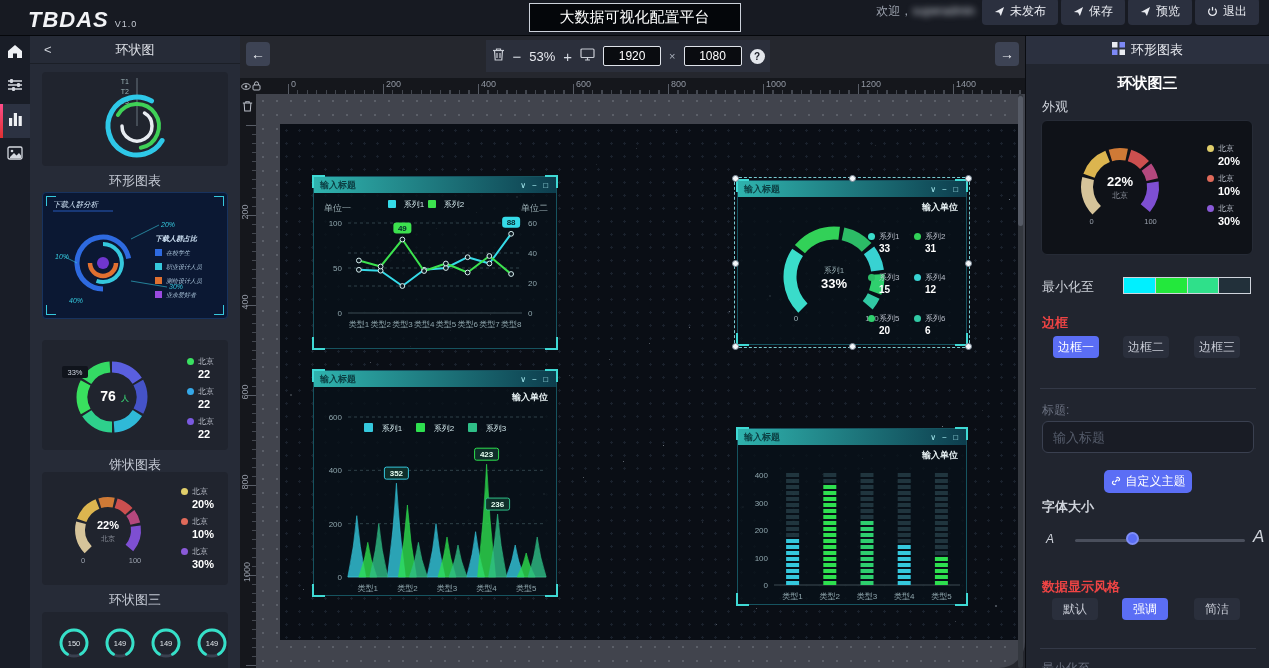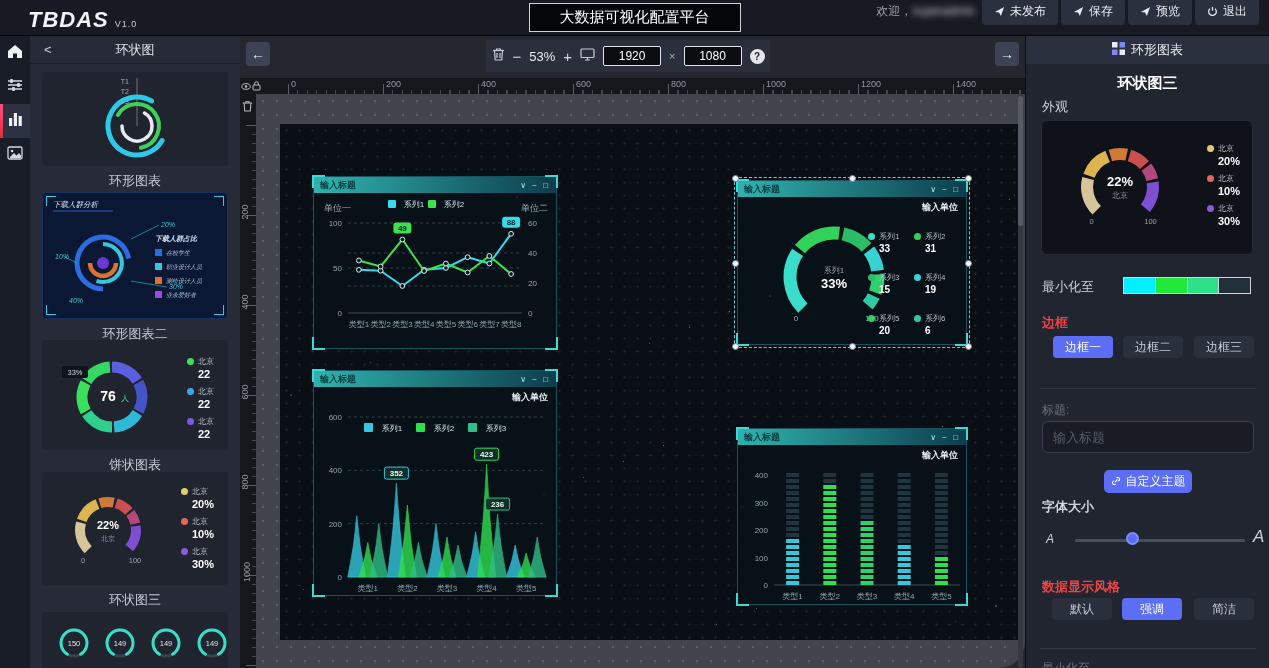--- a/index.html
+++ b/index.html
@@ -101,21 +101,21 @@
   #rightpanel { position:absolute; left:1025px; top:36px; width:244px; height:632px; background:#21252f; border-left:1px solid #0a0c11; }
   .rp-header { position:absolute; left:0; top:0; width:100%; height:28px; background:#2b303f; display:flex; align-items:center; justify-content:center; gap:6px; font-size:13px; color:#e8eaf0; }
   .rp-title { position:absolute; left:0; top:38px; width:100%; text-align:center; font-size:15px; font-weight:bold; color:#fff; }
   .rp-label { position:absolute; left:16px; font-size:13px; color:#ced2da; }
   .rp-label.bold { font-weight:bold; color:#ef4444; }
   .rp-label.dim { font-size:12px; color:#6b7180; }
   #preview-card { position:absolute; left:15px; top:84px; width:212px; height:135px; background:#0f1218; border:1px solid #262b36; border-radius:6px; }
   .pv-legend { position:absolute; right:12px; top:22px; }
   #swatches { position:absolute; left:97px; top:241px; width:128px; height:17px; border:1px solid #d0d4dc; display:flex; background:#d0d4dc; gap:1px; }
   #swatches span { flex:1; }
-  .opt-btn { position:absolute; width:60px; height:22px; border-radius:4px; background:#2a2f3c; color:#c8ccd6; font-size:12px; display:flex; align-items:center; justify-content:center; cursor:pointer; }
+  .opt-btn { position:absolute; width:46px; height:22px; border-radius:4px; background:#2a2f3c; color:#c8ccd6; font-size:12px; display:flex; align-items:center; justify-content:center; cursor:pointer; }
   .opt-btn.active { background:#5b6ef5; color:#fff; }
   .rp-divider { position:absolute; left:14px; width:216px; height:1px; background:#343947; }
   #rp-input { position:absolute; left:16px; top:385px; width:212px; height:32px; background:#191c25; border:1px solid #3a4050; border-radius:6px; color:#aab0bc; font-size:13px; padding:0 10px; font-family:"Liberation Sans",sans-serif; }
   #rp-input::placeholder { color:#555c6b; }
   #theme-btn { position:absolute; left:78px; top:434px; width:88px; height:23px; background:#5b6ef5; border-radius:5px; color:#fff; font-size:12px; display:flex; align-items:center; justify-content:center; gap:5px; cursor:pointer; }
   .slider-a { position:absolute; font-style:italic; color:#cfd3db; }
   #slider-track { position:absolute; left:49px; top:503px; width:170px; height:3px; background:#4a4f5c; border-radius:2px; }
   #slider-thumb { position:absolute; left:100px; top:496px; width:13px; height:13px; background:#5b6ef5; border-radius:50%; border:2px solid #7f8ef8; cursor:pointer; }
 </style>
 </head>
@@ -247,21 +247,20 @@
           <rect x="112" y="56" width="7" height="7" fill="#2e6ae0"></rect>
           <text x="123" y="62" font-size="6" fill="#a8c2d8" text-anchor="start" font-family="Liberation Sans, sans-serif">在校学生</text>
           <rect x="112" y="70" width="7" height="7" fill="#35c8dd"></rect>
           <text x="123" y="76" font-size="6" fill="#a8c2d8" text-anchor="start" font-family="Liberation Sans, sans-serif">职业设计人员</text>
           <rect x="112" y="84" width="7" height="7" fill="#e07030"></rect>
           <text x="123" y="90" font-size="6" fill="#a8c2d8" text-anchor="start" font-family="Liberation Sans, sans-serif">测绘设计人员</text>
           <rect x="112" y="98" width="7" height="7" fill="#9a4ae0"></rect>
           <text x="123" y="104" font-size="6" fill="#a8c2d8" text-anchor="start" font-family="Liberation Sans, sans-serif">业余爱好者</text>
         </svg>
     </div>
-    <div class="thumb-caption" style="top:289px;">环形图表二</div>
 
     <div class="thumb-card" style="top:304px; height:110px;">
       <svg class="chart" width="186" height="110">
           <path d="M70.0 27.0A30 30 0 0 1 95.2 40.7" stroke="#5a5fe0" stroke-width="11" fill="none"></path>
           <path d="M96.3 42.5A30 30 0 0 1 96.4 71.2" stroke="#4553c8" stroke-width="11" fill="none"></path>
           <path d="M95.4 73.0A30 30 0 0 1 72.1 86.9" stroke="#2fb9d8" stroke-width="11" fill="none"></path>
           <path d="M70.0 87.0A30 30 0 0 1 44.8 73.3" stroke="#2ed08c" stroke-width="11" fill="none"></path>
           <path d="M43.7 71.5A30 30 0 0 1 43.6 42.8" stroke="#39e05e" stroke-width="11" fill="none"></path>
           <path d="M44.6 41.0A30 30 0 0 1 67.9 27.1" stroke="#34d964" stroke-width="11" fill="none"></path>
           <text x="66" y="61" font-size="14" fill="#fff" text-anchor="middle" font-family="Liberation Sans, sans-serif" font-weight="bold">76</text>
@@ -587,21 +586,21 @@
                   <span class="lg-dot" style="background:#2cbc66"></span>
                   <span class="lg-name">系列3</span>
                 </span>
                 <div class="lg-val">15</div>
               </div>
               <div class="lg-item">
                 <span class="lg-top">
                   <span class="lg-dot" style="background:#38d2d2"></span>
                   <span class="lg-name">系列4</span>
                 </span>
-                <div class="lg-val">19</div>
+                <div class="lg-val">12</div>
               </div>
               <div class="lg-item">
                 <span class="lg-top">
                   <span class="lg-dot" style="background:#2fd06e"></span>
                   <span class="lg-name">系列5</span>
                 </span>
                 <div class="lg-val">20</div>
               </div>
               <div class="lg-item">
                 <span class="lg-top">

